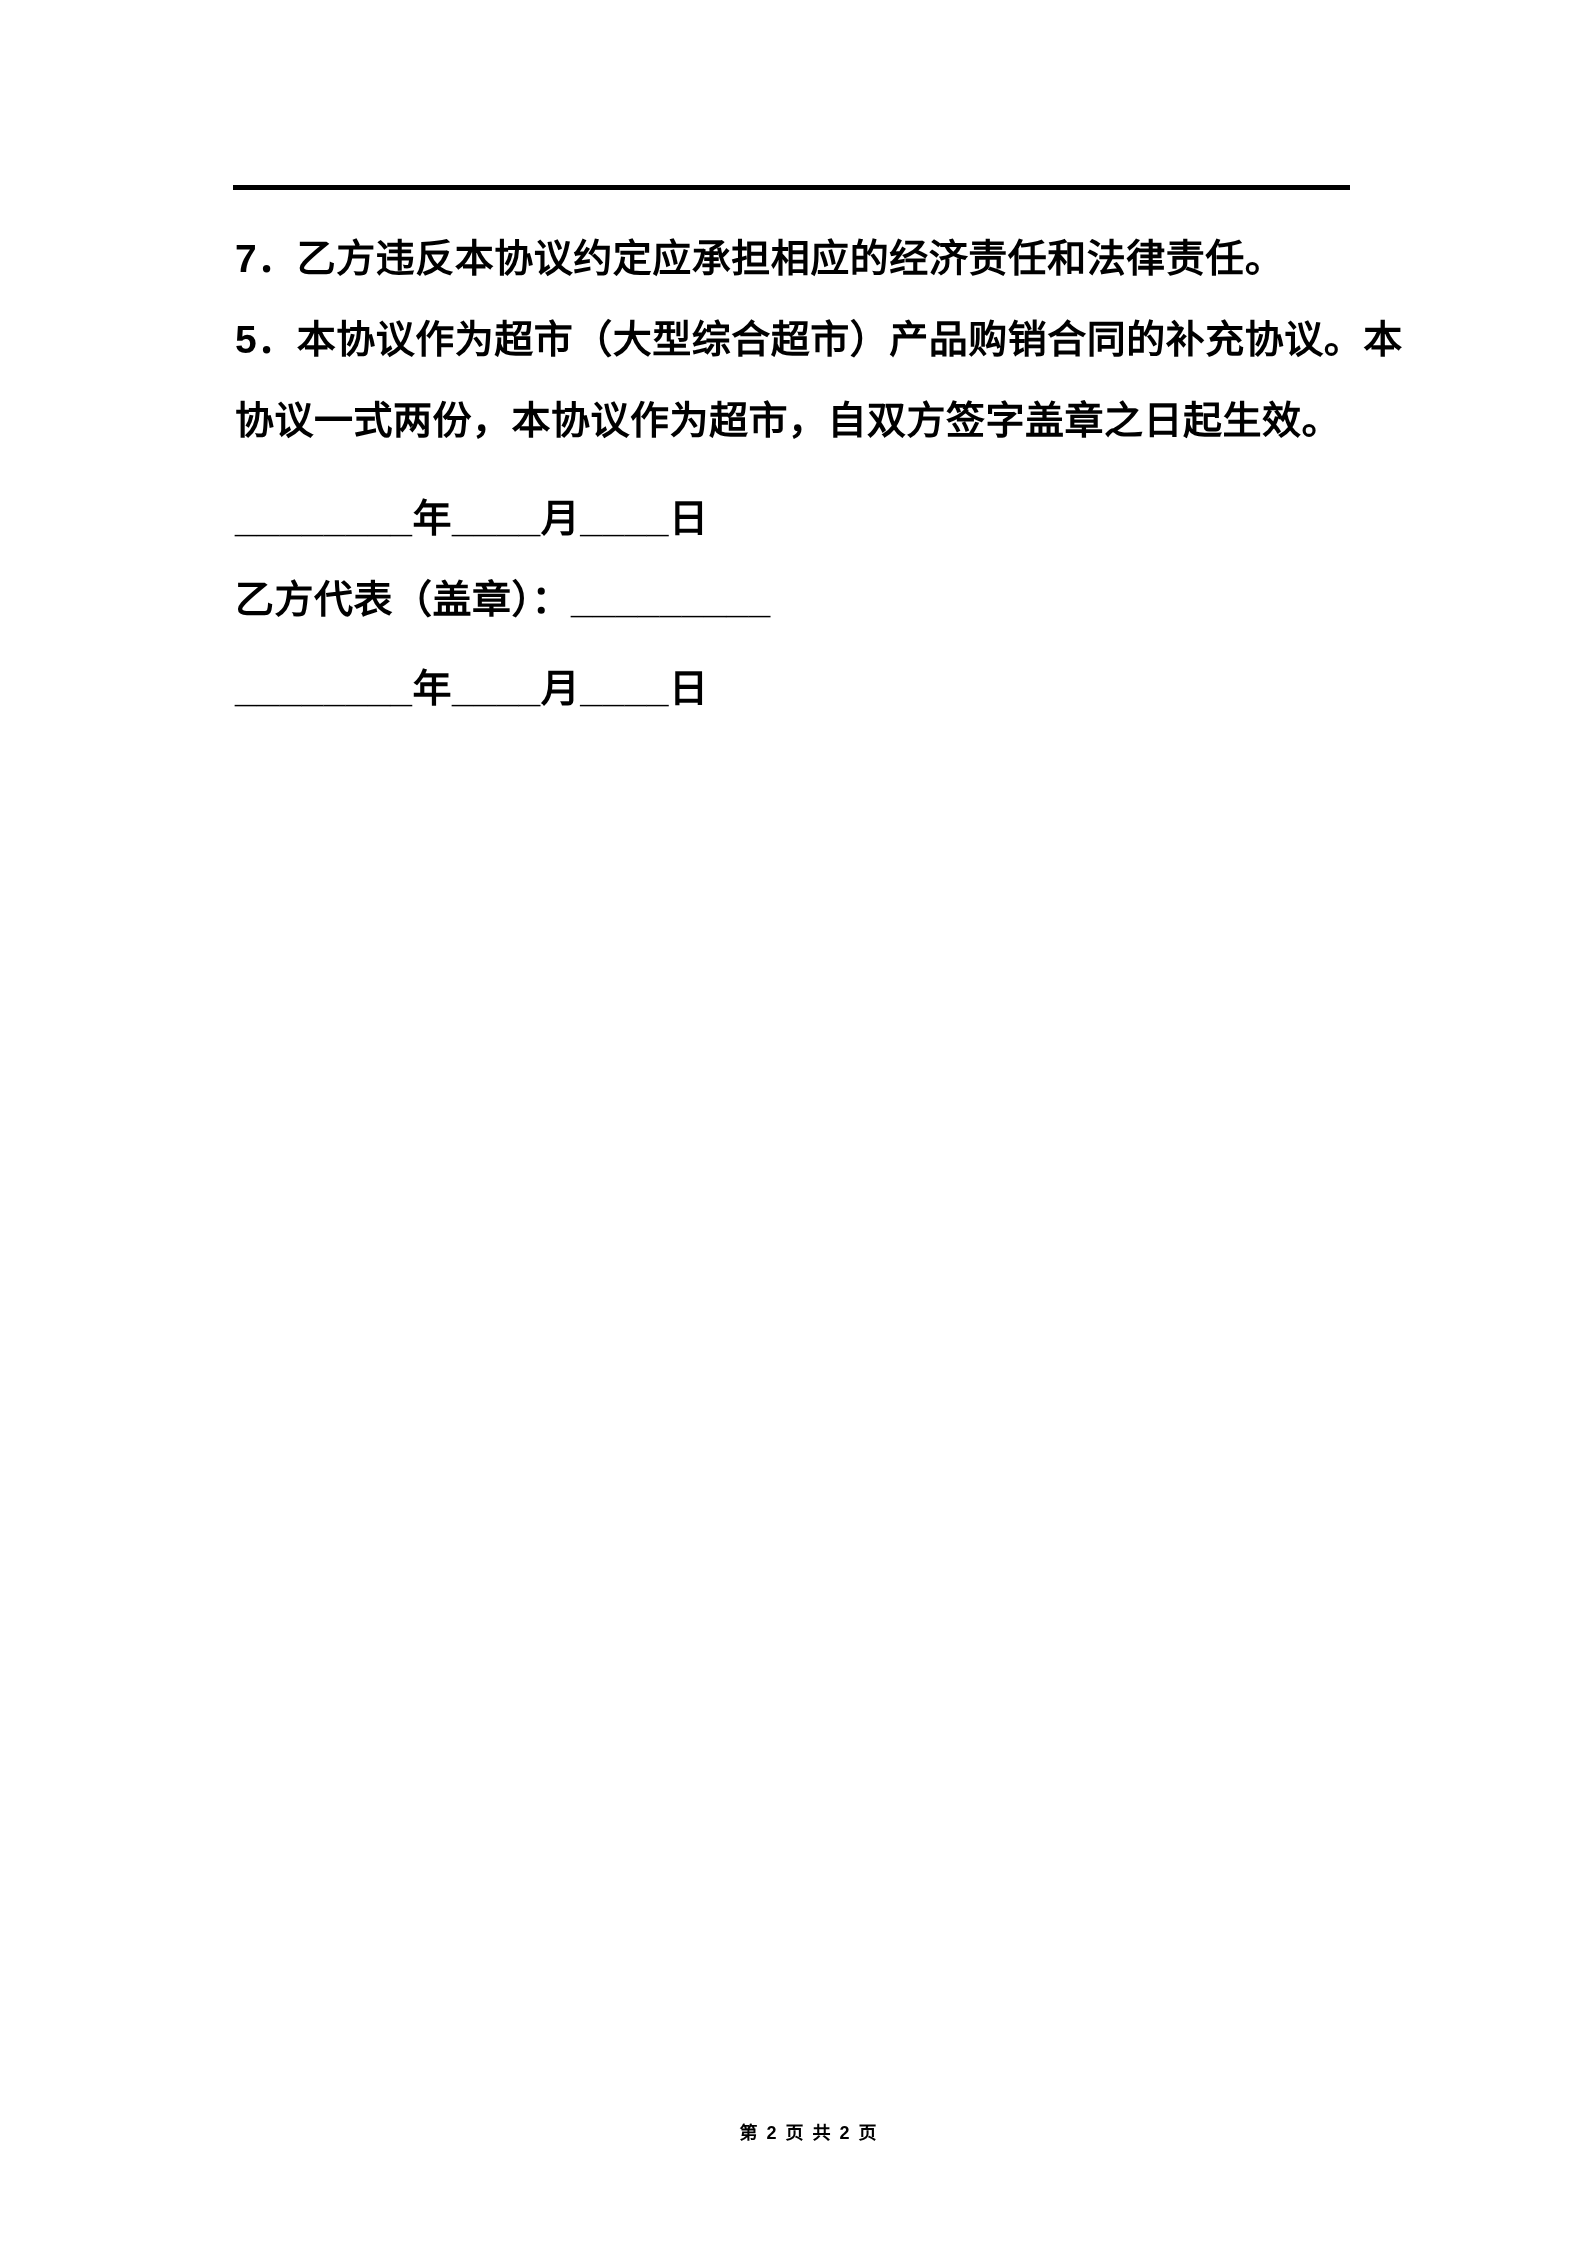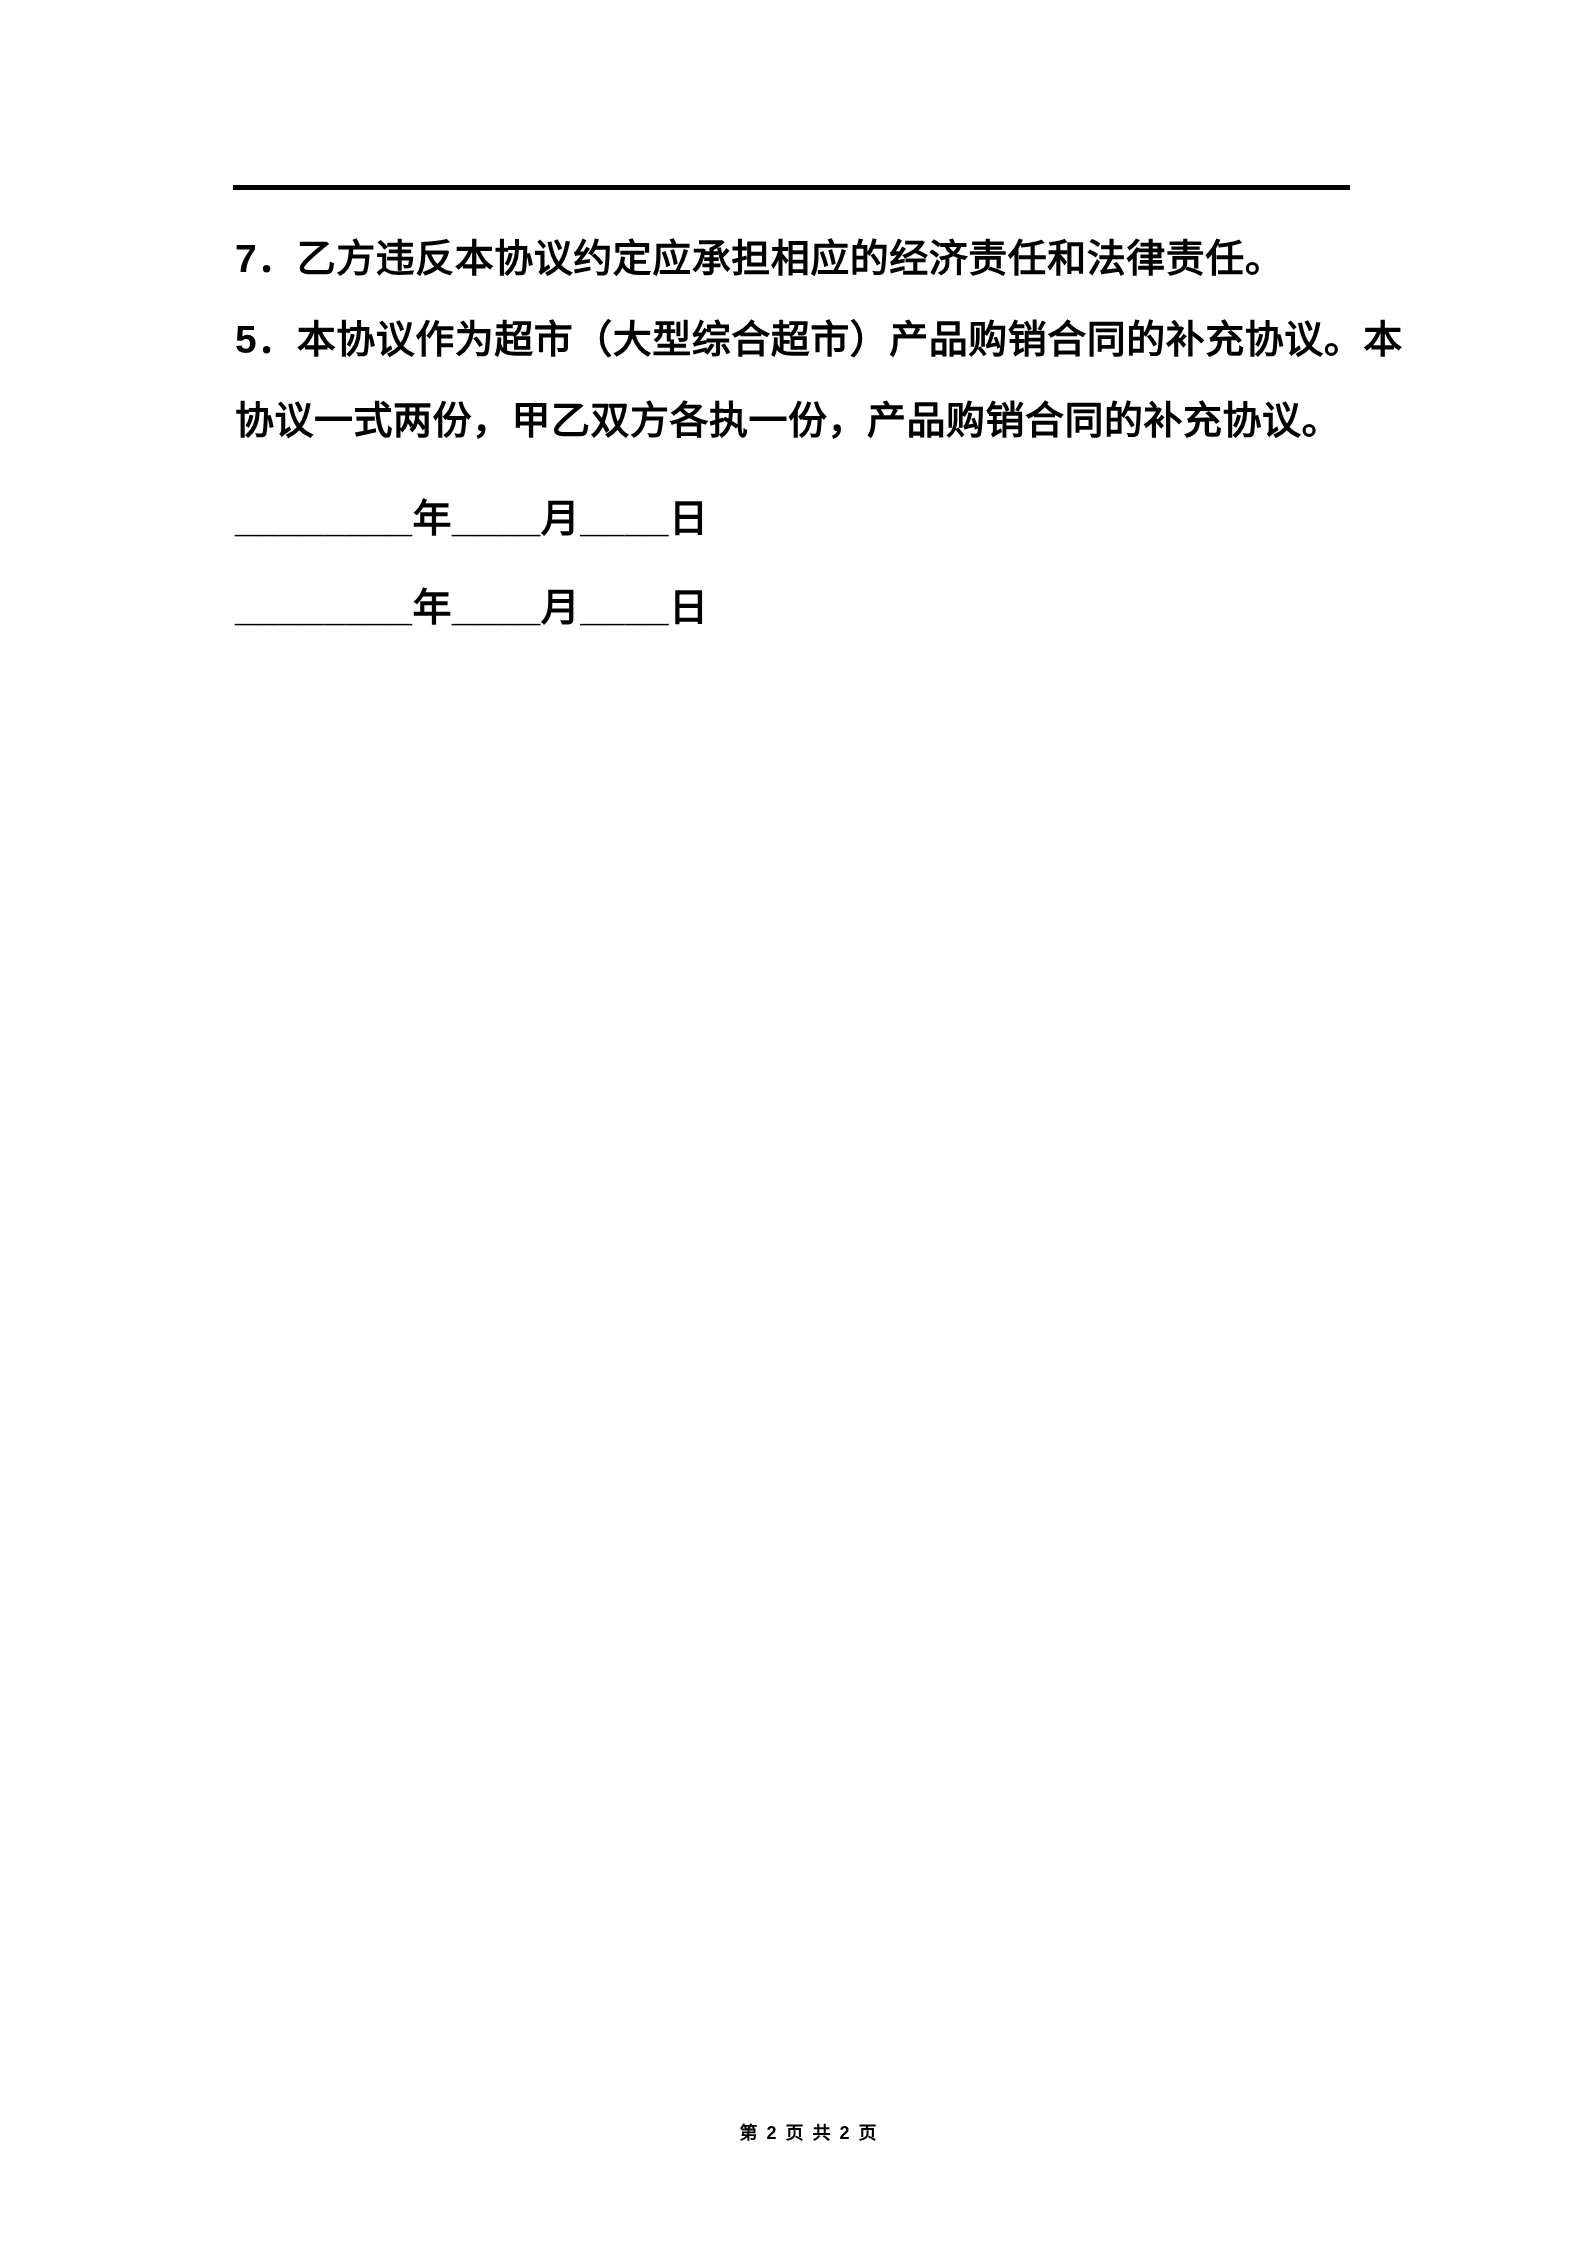--- a/index.html
+++ b/index.html
@@ -56,22 +56,23 @@
 </head>
 <body>
 
 <div class="page">
 
   <div class="header-rule"></div>
 
   <div class="content">
     <div class="line">7．乙方违反本协议约定应承担相应的经济责任和法律责任。</div>
     <div class="line">5．本协议作为超市（大型综合超市）产品购销合同的补充协议。本</div>
-    <div class="line">协议一式两份，甲乙双方各执一份，产品购销合同的补充协议。</div>
+    <div class="line">协议一式两份，本协议作为超市，自双方签字盖章之日起生效。</div>
     <div class="line gap-lg">________年____月____日</div>
+    <div class="line">乙方代表（盖章）：_________</div>
     <div class="line gap-sm">________年____月____日</div>
   </div>
 
   <div class="footer">
     <span>第 2 页 共 2 页</span>
   </div>
 
 </div>
 
 </body></html>

